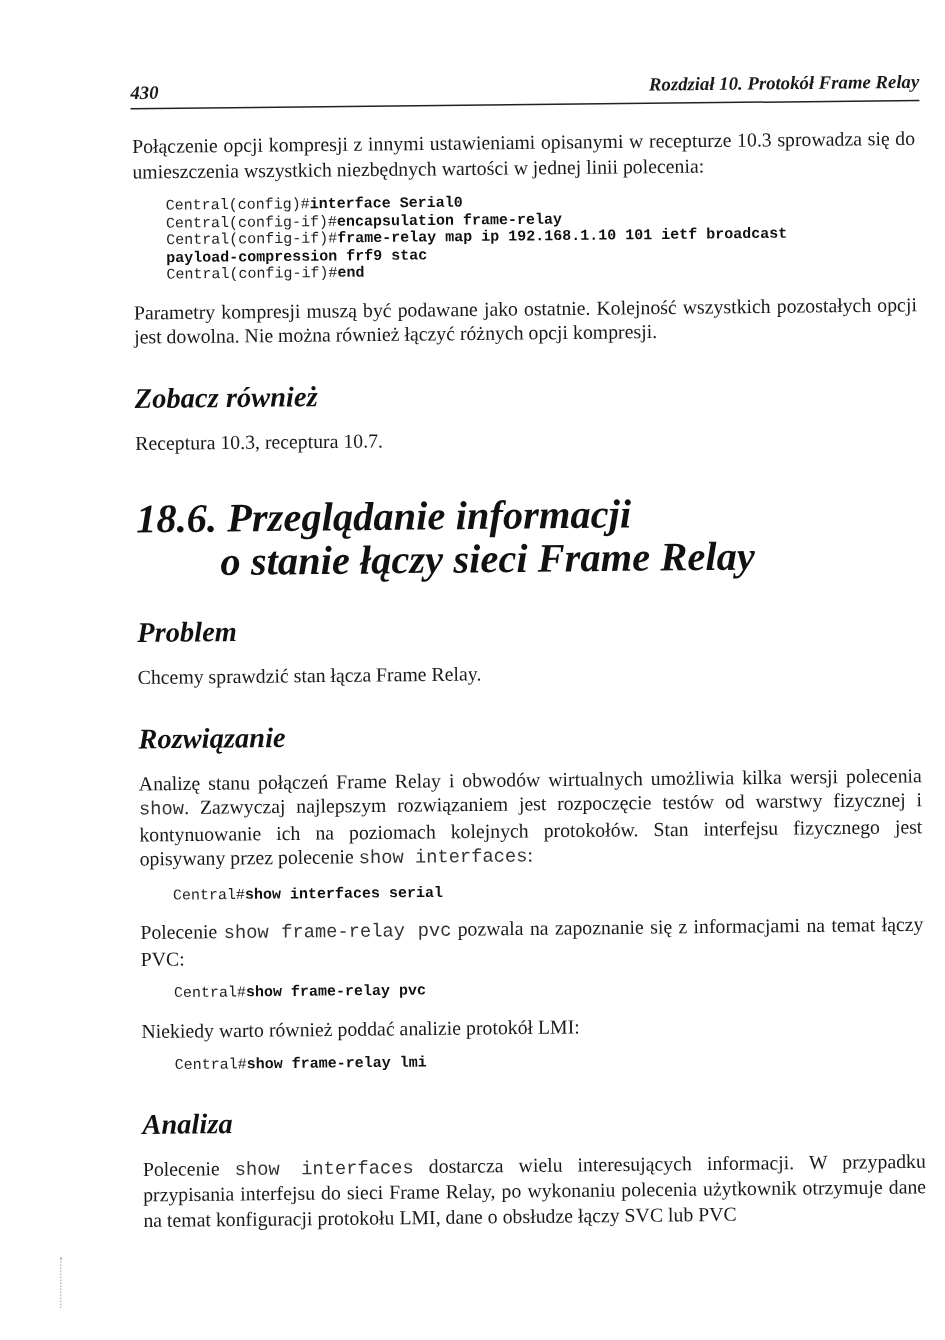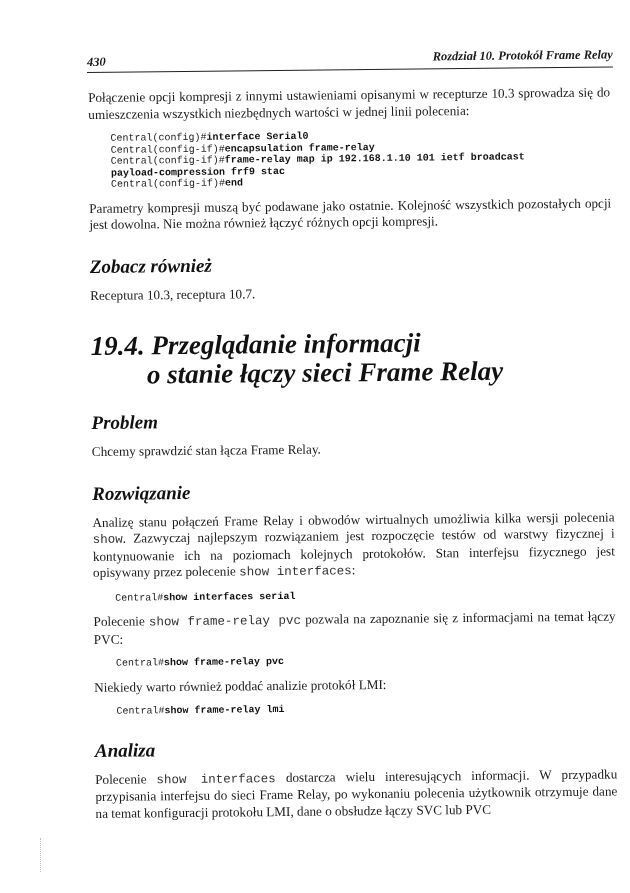--- a/index.html
+++ b/index.html
@@ -47,21 +47,21 @@
 
     <p class="body">Parametry kompresji muszą być podawane jako ostatnie. Kolejność wszystkich pozostałych opcji jest dowolna. Nie można również łączyć różnych opcji kompresji.</p>
     <div class="gap-l"></div>
 
     <h2 class="sub">Zobacz również</h2>
     <div class="gap-s"></div>
     <p class="body">Receptura 10.3, receptura 10.7.</p>
     <div class="gap-xl"></div>
 
     <h1 class="recipe">
-      <span>19.4.</span>
+      <span>18.6.</span>
       <span>Przeglądanie informacji</span>
       <span class="line2">o stanie łączy sieci Frame Relay</span>
     </h1>
     <div class="gap-l"></div>
 
     <h2 class="sub">Problem</h2>
     <div class="gap-s"></div>
     <p class="body">Chcemy sprawdzić stan łącza Frame Relay.</p>
     <div class="gap-l"></div>
 

